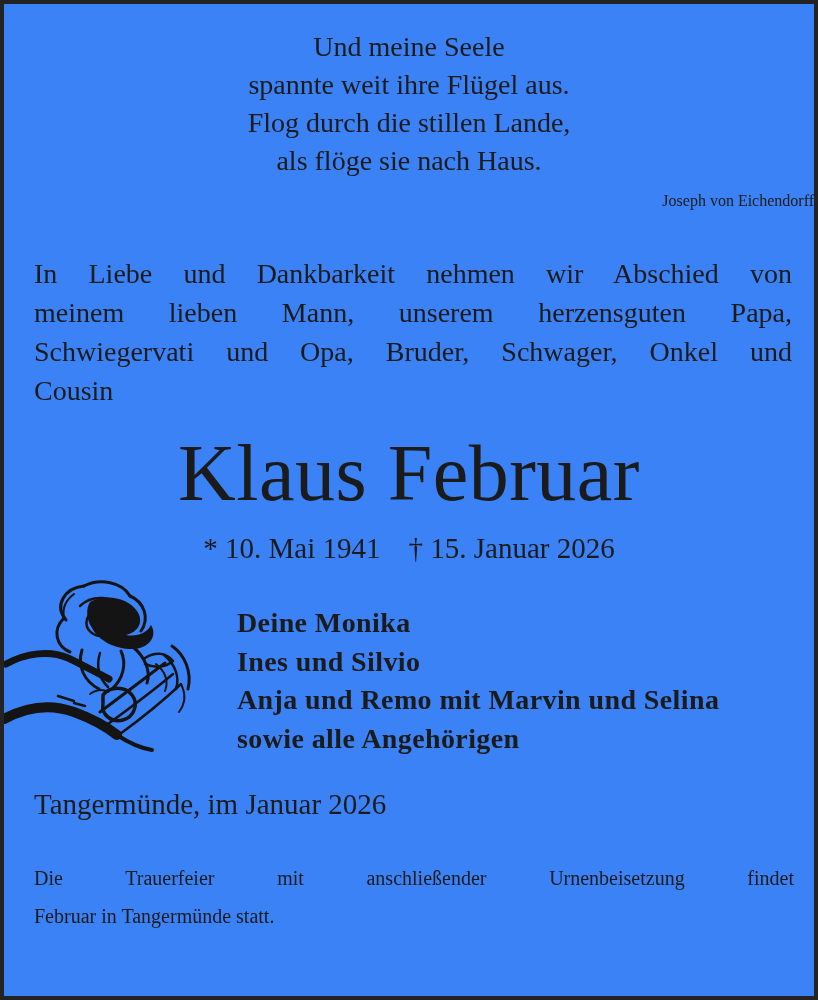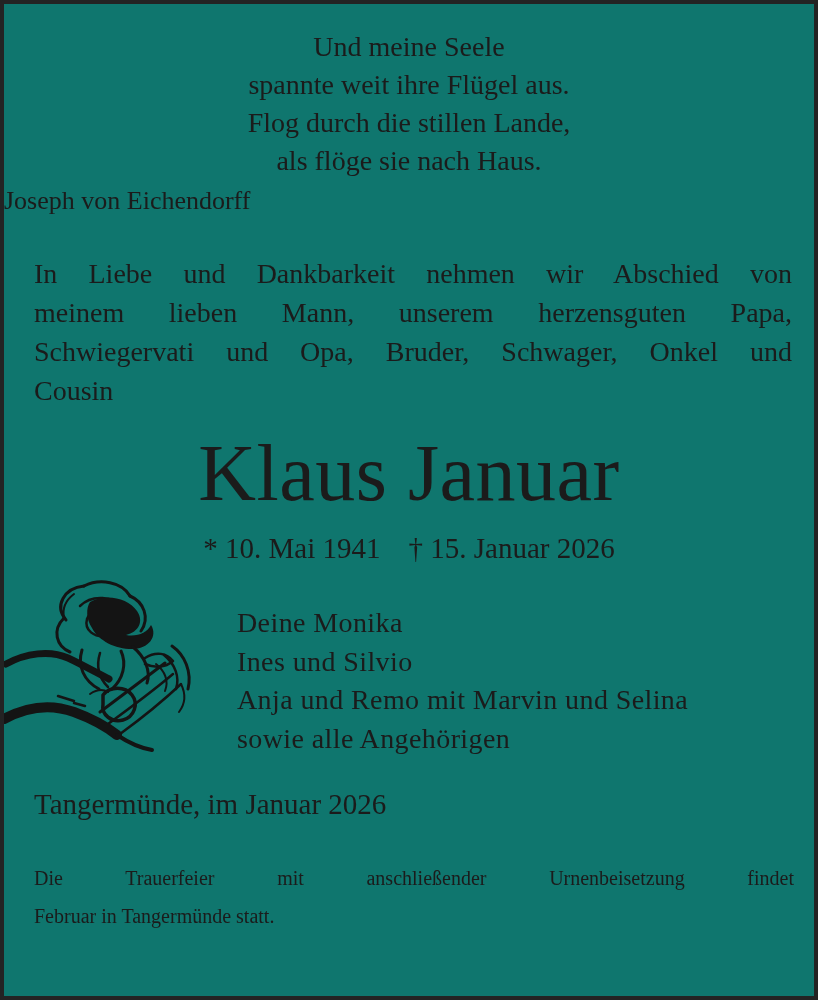--- a/index.html
+++ b/index.html
@@ -1,43 +1,43 @@
 <!DOCTYPE html>
 <html lang="de"><head>
 <meta charset="utf-8">
 <style>
   html,body{margin:0;padding:0;background:#888;}
   .page{
     position:relative;
     width:818px;height:1000px;
     margin:0 auto;
-    background:#0f766e;
+    background:#3b82f6;
     border:4px solid #232323;
     box-sizing:border-box;
     overflow:hidden;
     color:#1b1b1b;
     font-family:"Liberation Serif","DejaVu Serif",serif;
   }
   .abs{position:absolute;}
   
   .poem{top:24px;left:0;right:0;text-align:center;font-size:28px;line-height:38px;}
-  .poem-author{top:184px;left:0;right:0;text-align:left;font-size:26px;line-height:26px;}
+  .poem-author{top:184px;left:0;right:0;text-align:right;font-size:16px;line-height:26px;}
   
   .intro{top:250px;left:30px;width:758px;font-size:28px;line-height:39px;}
   .jline{text-align:justify;text-align-last:justify;text-justify:inter-word;}
   .jline.last{text-align:right;text-align-last:left;}
   
   .deceased-name{top:426px;left:0;right:0;text-align:center;font-size:80px;line-height:86px;font-weight:400;letter-spacing:0.5px;}
   
   .dates{top:527px;left:0;right:0;display:flex;justify-content:center;gap:28px;font-size:29px;line-height:34px;}
   
   .illustration{top:572px;left:0;width:208px;height:196px;}
   .illustration svg{width:100%;height:100%;display:block;}
   
-  .mourners{top:600px;left:233px;font-size:28px;font-weight:400;line-height:38.5px;letter-spacing:0.4px;}
+  .mourners{top:600px;left:233px;font-size:28px;font-weight:700;line-height:38.5px;letter-spacing:0.4px;}
   
   .place-date{top:783px;left:30px;font-size:29px;line-height:34px;}
   .funeral{top:855px;left:30px;width:760px;font-size:20px;line-height:38px;}
 </style>
 </head>
 <body>
 
 <div class="page">
 
   <div class="abs poem">
@@ -48,21 +48,21 @@
   </div>
   <div class="abs poem-author">Joseph von Eichendorff</div>
 
   <div class="abs intro">
     <div class="jline">In Liebe und Dankbarkeit nehmen wir Abschied von</div>
     <div class="jline">meinem lieben Mann, unserem herzensguten Papa,</div>
     <div class="jline">Schwiegervati und Opa, Bruder, Schwager, Onkel und</div>
     <div class="jline last">Cousin</div>
   </div>
 
-  <div class="abs deceased-name">Klaus Januar</div>
+  <div class="abs deceased-name">Klaus Februar</div>
 
   <div class="abs dates">
     <span>* 10. Mai 1941</span>
     <span>† 15. Januar 2026</span>
   </div>
 
   <div class="abs illustration">
     <svg viewBox="0 0 208 196" xmlns="http://www.w3.org/2000/svg">
       <g fill="none" stroke="#141414" stroke-linecap="round" stroke-linejoin="round">
 

